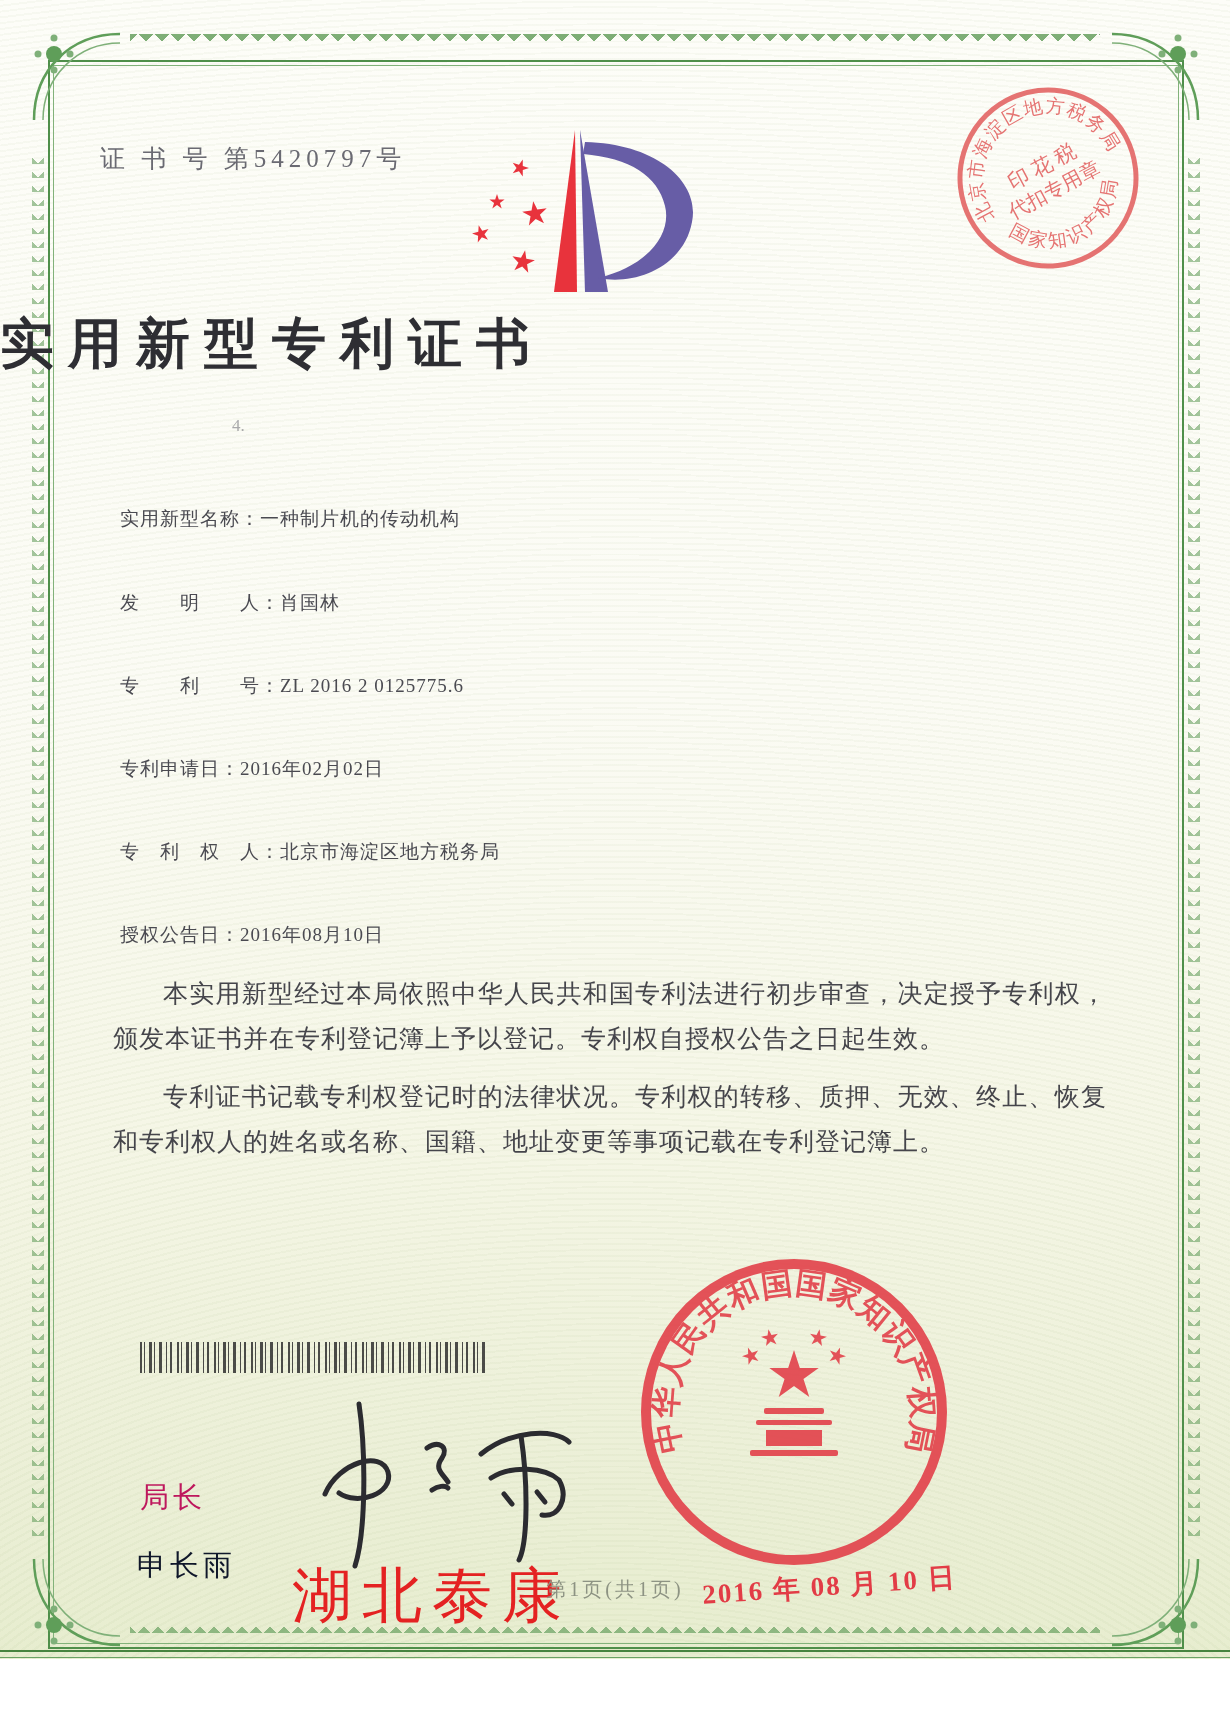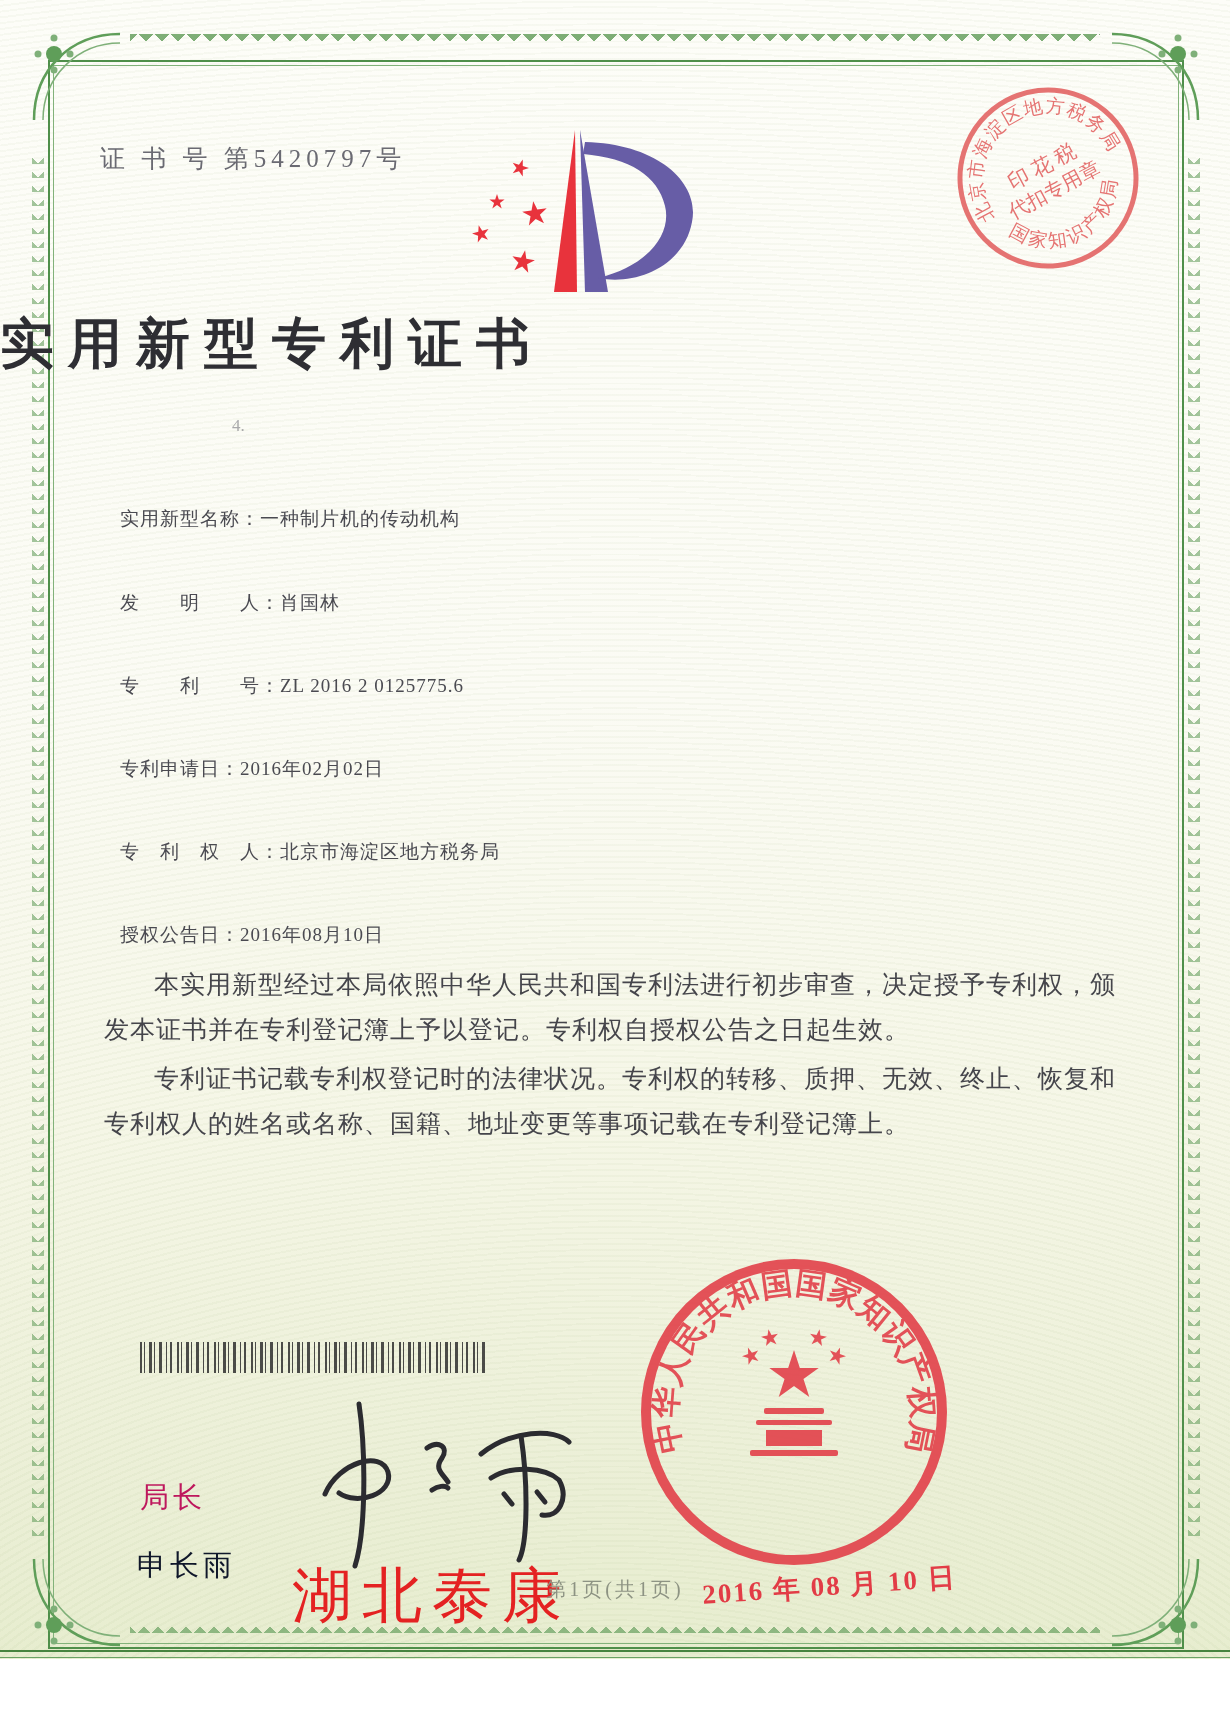--- a/index.html
+++ b/index.html
@@ -44,21 +44,21 @@
   .c-bl{left:30px;bottom:72px;transform:rotate(270deg);}
   
   .cert-no{position:absolute;left:100px;top:142px;font-size:25px;letter-spacing:5px;color:#6a6a72;}
   .stray{position:absolute;left:232px;top:416px;font-size:17px;color:#a9a9ab;}
   .title{position:absolute;left:0;right:0;top:308px;text-align:left;font-size:54px;font-weight:bold;
     letter-spacing:14px;color:#2e2e33;}
   .field{position:absolute;left:120px;font-size:19px;color:#4a4a51;letter-spacing:1px;white-space:nowrap;}
   .f1{top:506px;} .f2{top:590px;} .f3{top:673px;} .f4{top:756px;} .f5{top:839px;} .f6{top:922px;}
   .body-text{position:absolute;left:100px;width:1020px;top:958px;font-size:25px;line-height:45px;
     color:#45454b;text-align:justify;letter-spacing:1px;}
-  .body-text p{margin:4px;text-indent:2em;}
+  .body-text p{margin:13px;text-indent:2em;}
   .barcode{position:absolute;left:140px;top:1342px;width:347px;height:31px;opacity:.85;
     background-image:repeating-linear-gradient(90deg,
       #2e2e2e 0 2px, transparent 2px 4px,
       #2e2e2e 4px 5px, transparent 5px 9px,
       #2e2e2e 9px 12px, transparent 12px 14px,
       #2e2e2e 14px 15px, transparent 15px 19px,
       #2e2e2e 19px 22px, transparent 22px 26px,
       #2e2e2e 26px 27px, transparent 27px 30px,
       #2e2e2e 30px 32px, transparent 32px 37px);}
   .signer-title{position:absolute;left:140px;top:1478px;font-size:29px;color:#be185d;letter-spacing:4px;}

